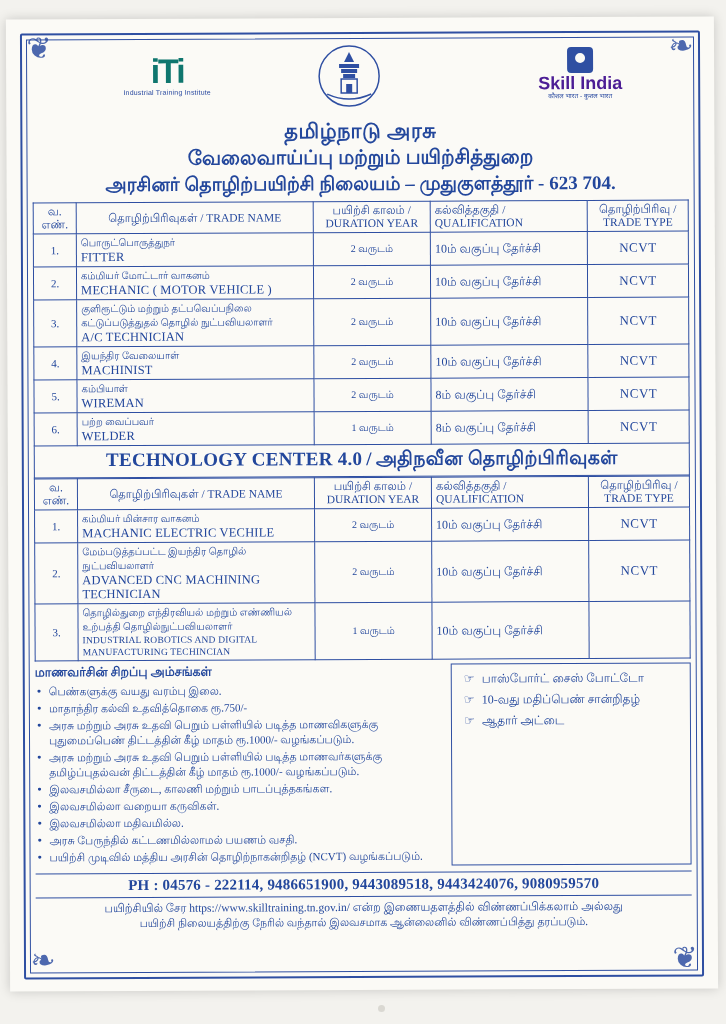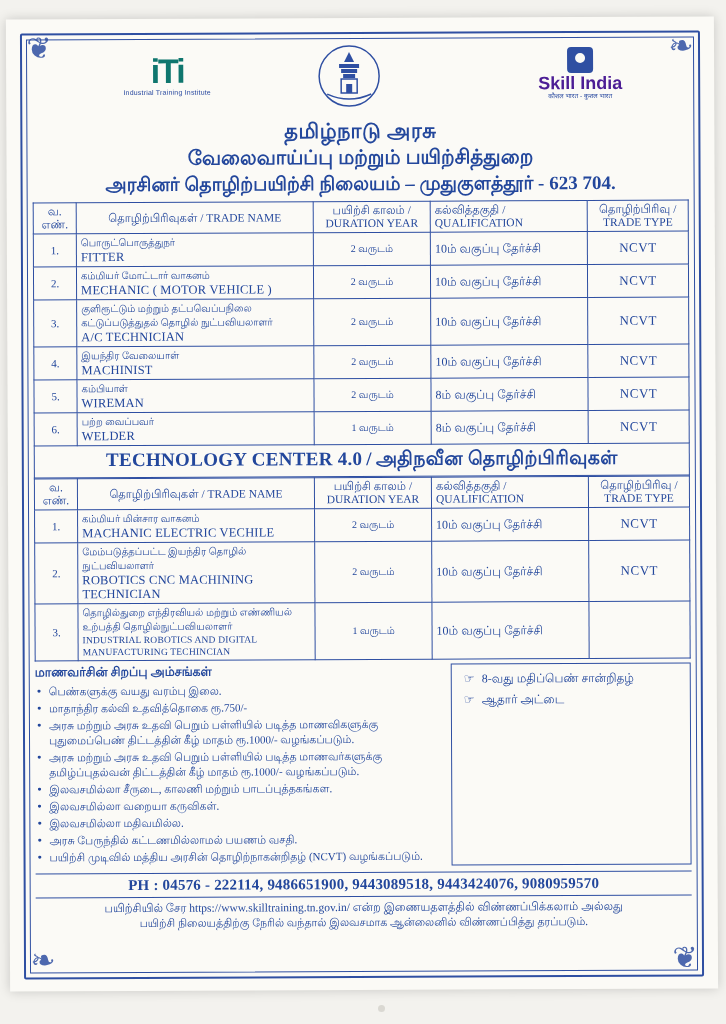--- a/index.html
+++ b/index.html
@@ -462,21 +462,21 @@
               <span class="cell-en">MACHANIC ELECTRIC VECHILE</span>
             </td>
             <td class="col-dur dur">2 வருடம்</td>
             <td class="col-qual qual">10ம் வகுப்பு தேர்ச்சி</td>
             <td class="col-type ncvt">NCVT</td>
           </tr>
           <tr>
             <td class="col-sno">2.</td>
             <td class="col-name">
               <span class="cell-ta">மேம்படுத்தப்பட்ட இயந்திர தொழில் நுட்பவியலாளர்</span>
-              <span class="cell-en">ROBOTICS CNC MACHINING TECHNICIAN</span>
+              <span class="cell-en">ADVANCED CNC MACHINING TECHNICIAN</span>
             </td>
             <td class="col-dur dur">2 வருடம்</td>
             <td class="col-qual qual">10ம் வகுப்பு தேர்ச்சி</td>
             <td class="col-type ncvt">NCVT</td>
           </tr>
           <tr>
             <td class="col-sno">3.</td>
             <td class="col-name">
               <span class="cell-ta">தொழில்துறை எந்திரவியல் மற்றும் எண்ணியல் உற்பத்தி தொழில்நுட்பவியலாளர்</span>
               <span class="cell-en small">INDUSTRIAL ROBOTICS AND DIGITAL MANUFACTURING TECHINCIAN</span>
@@ -499,21 +499,22 @@
             <li>இலவசமில்லா சீருடை, காலணி மற்றும் பாடப்புத்தகங்கள.</li>
             <li>இலவசமில்லா வறையா கருவிகள்.</li>
             <li>இலவசமில்லா மதிவமில்ல.</li>
             <li>அரசு பேருந்தில் கட்டணமில்லாமல் பயணம் வசதி.</li>
             <li>பயிற்சி முடிவில் மத்திய அரசின் தொழிற்நாகன்றிதழ் (NCVT) வழங்கப்படும்.</li>
           </ul>
         </div>
 
         <div class="bl-right">
           <ul class="docs">
-            <li>8-வது மதிப்பெண் சான்றிதழ்</li>
+            <li>பாஸ்போர்ட் சைஸ் போட்டோ</li>
+            <li>10-வது மதிப்பெண் சான்றிதழ்</li>
             <li>ஆதார் அட்டை</li>
           </ul>
         </div>
       </div>
 
       <div class="phone">PH : 04576 - 222114,  9486651900,  9443089518,  9443424076,  9080959570</div>
       <div class="footnote">
         <div>பயிற்சியில் சேர https://www.skilltraining.tn.gov.in/ என்ற இணையதளத்தில் விண்ணப்பிக்கலாம் அல்லது</div>
         <div class="line2">பயிற்சி நிலையத்திற்கு நேரில் வந்தால் இலவசமாக ஆன்லைனில் விண்ணப்பித்து தரப்படும்.</div>
       </div>

